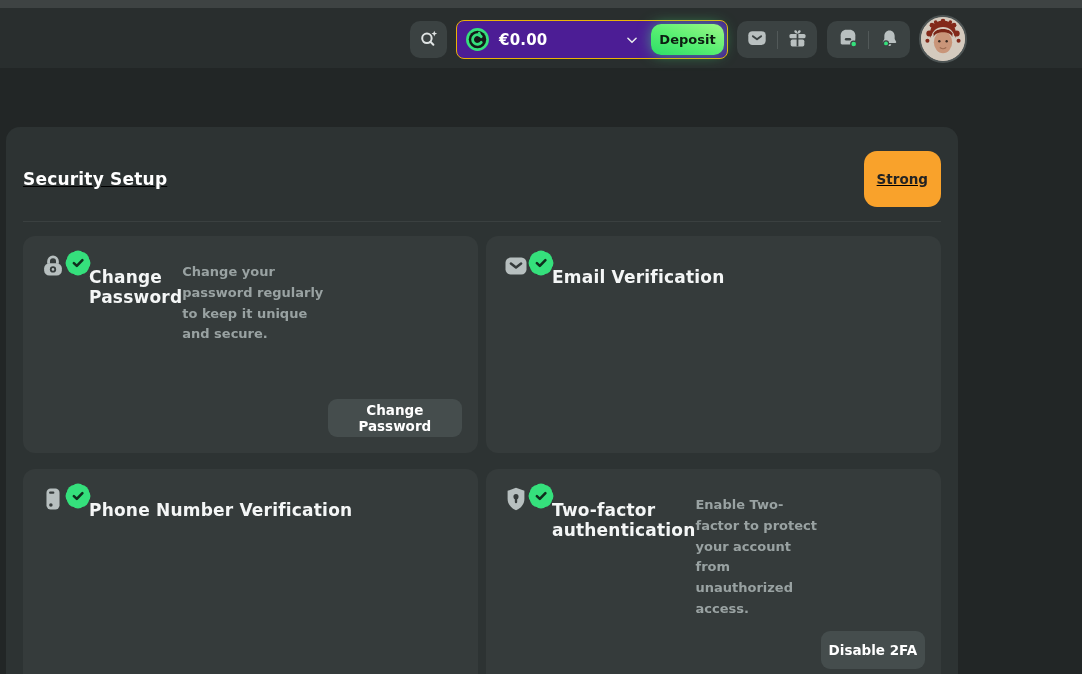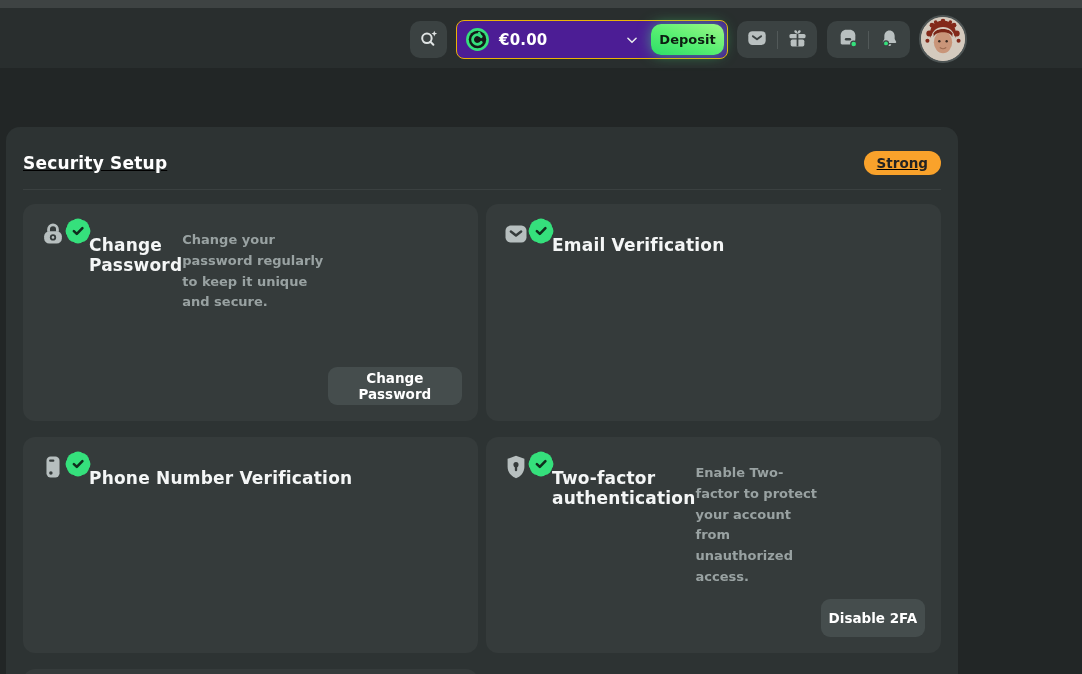--- a/index.html
+++ b/index.html
@@ -59,21 +59,21 @@
   
   .panel {
     position:absolute; left:6px; top:127px; width:952px; height:547px;
     background:#2d3333; border-radius:14px 14px 0 0; overflow:hidden;
   }
   .panel-inner { padding:24px 17px 0; }
   .panel-head { display:flex; align-items:center; justify-content:space-between;text-decoration:underline; }
   .panel-title { color:#ffffff; font-size:17px; font-weight:800; letter-spacing:.2px; }
   .strength-badge {
     background:#f9a22b; color:#232323; font-weight:800; font-size:13.5px;
-    padding:4px 13px; border-radius:13px;
+    padding:20px 13px; border-radius:13px;
   }
   .divider { margin-top:14px; height:1px; background:#3a4040; }
 
   .cards-grid {
     margin-top:14px;
     display:grid; grid-template-columns:1fr 1fr; grid-template-rows:217px 216px 240px;
     column-gap:8px; row-gap:16px;
   }
   .card {
     background:#353b3b; border-radius:12px; padding:16px;

